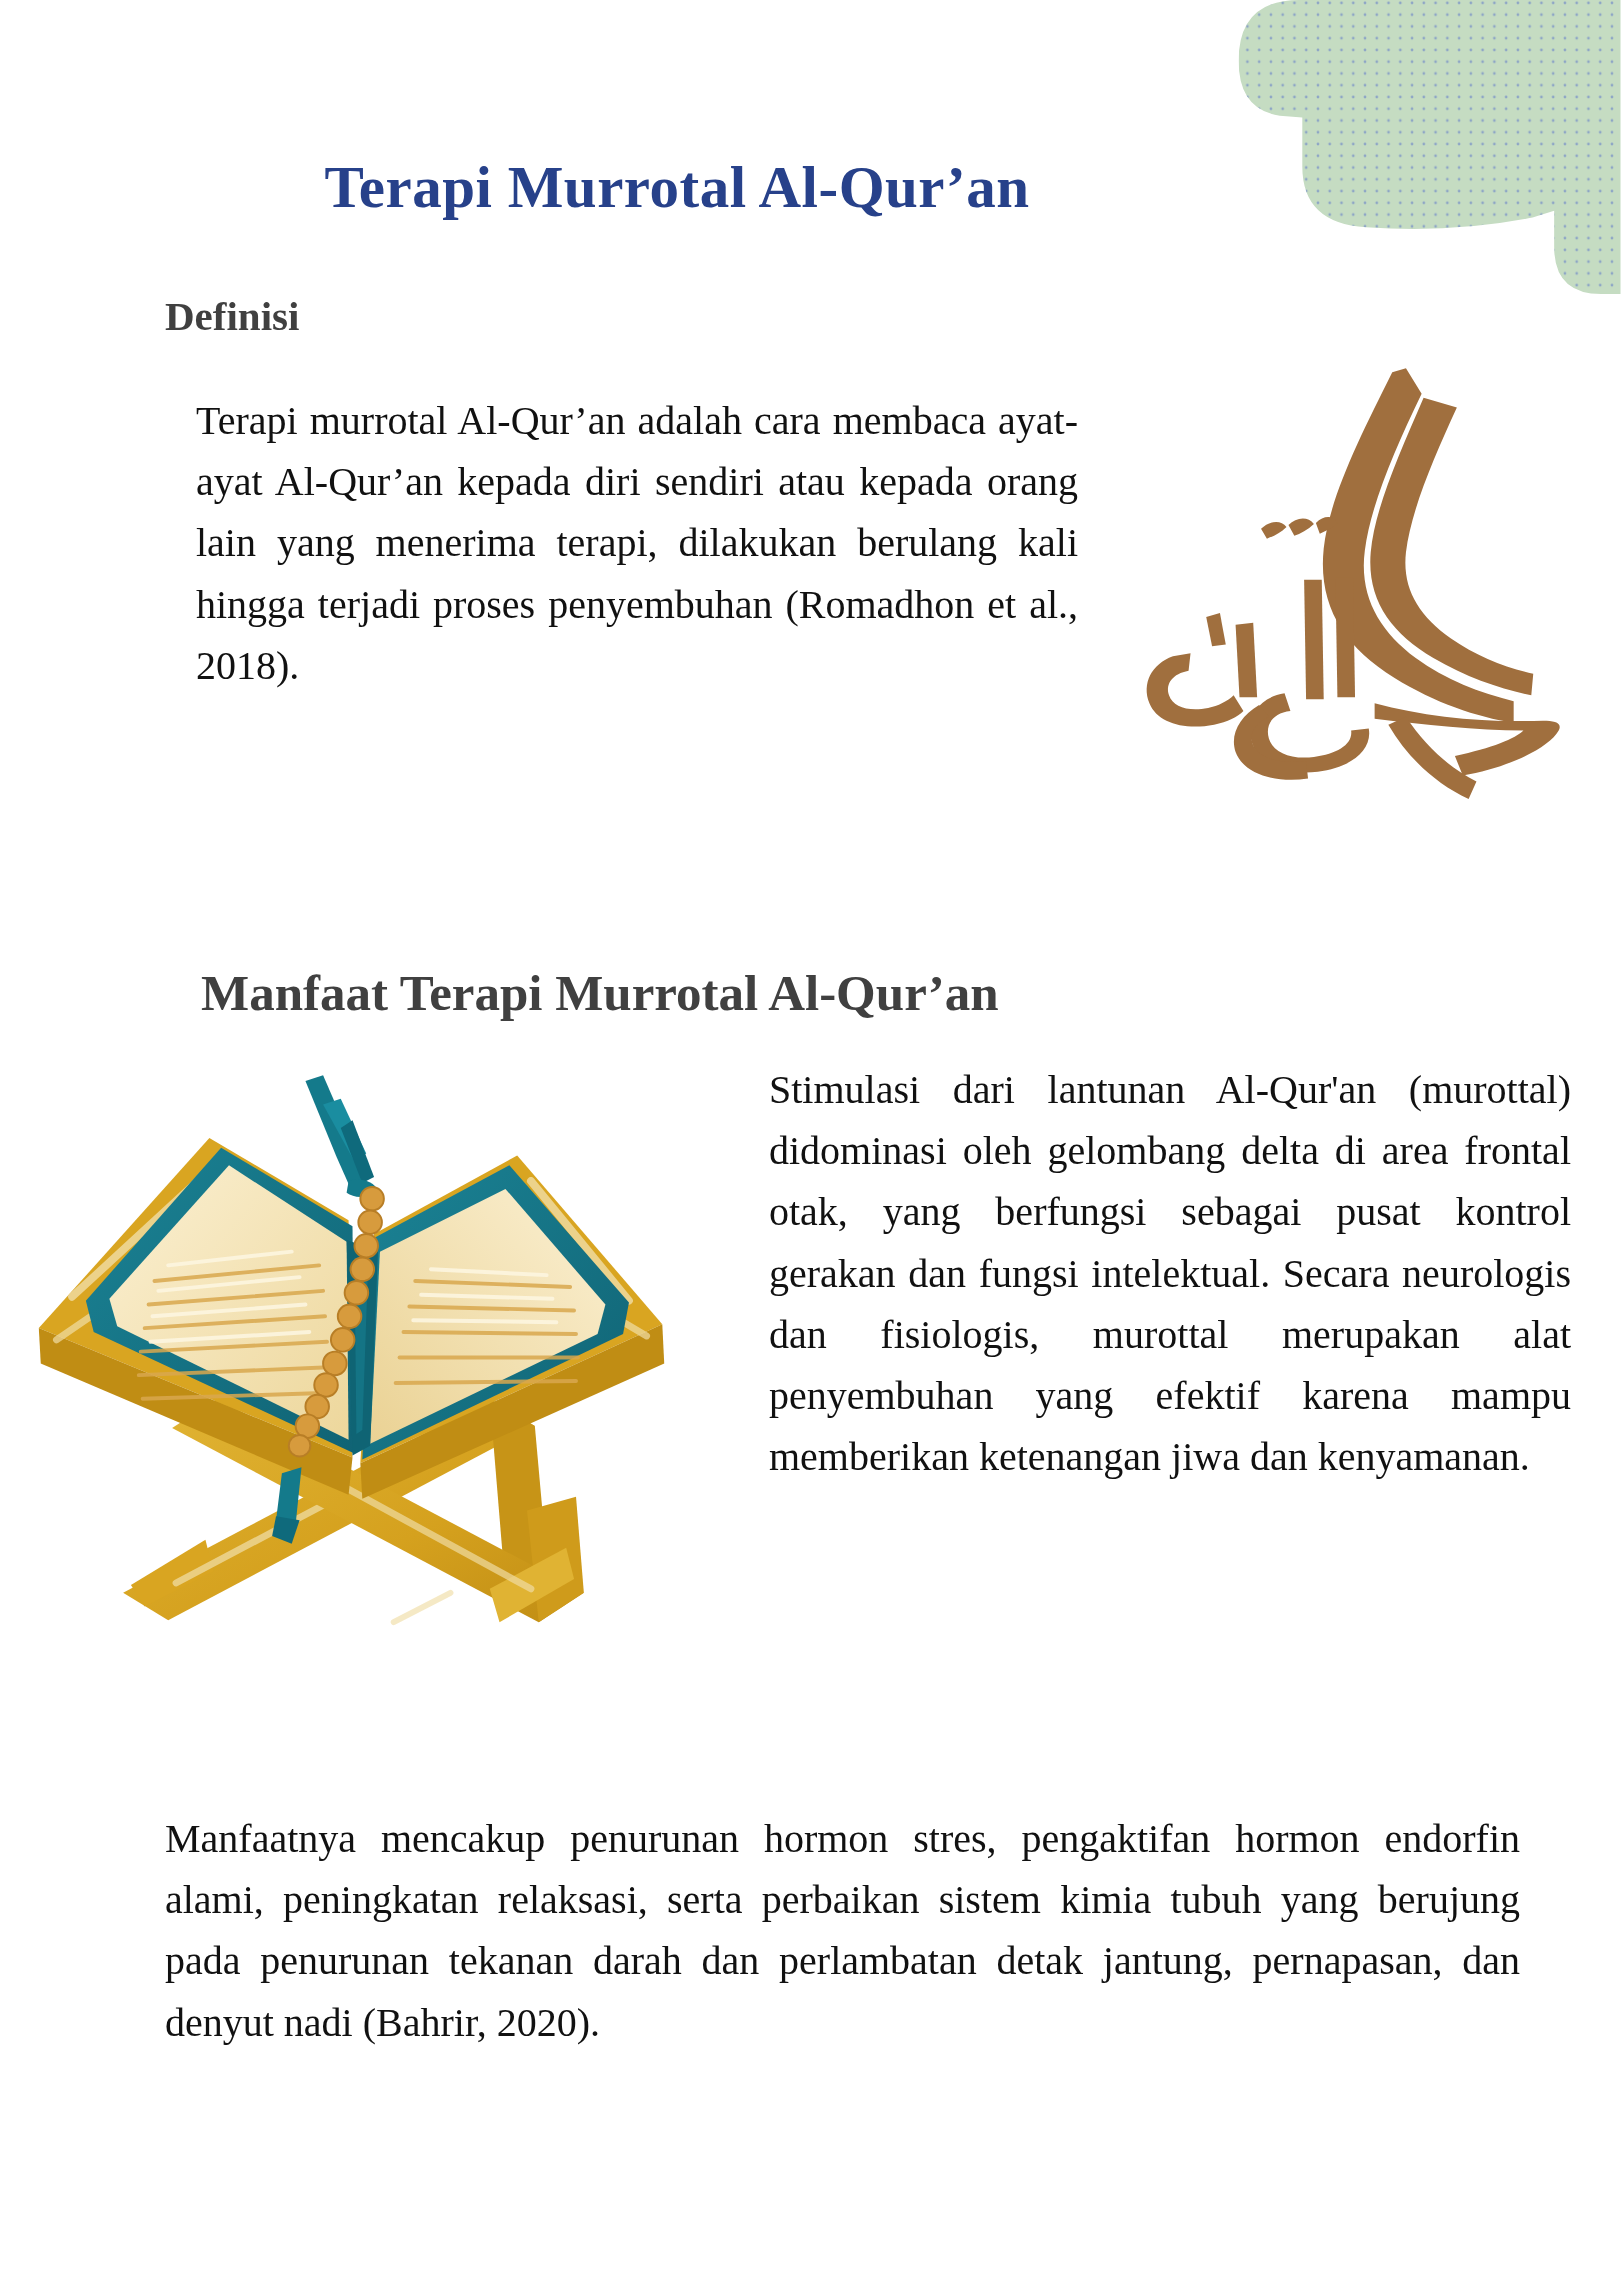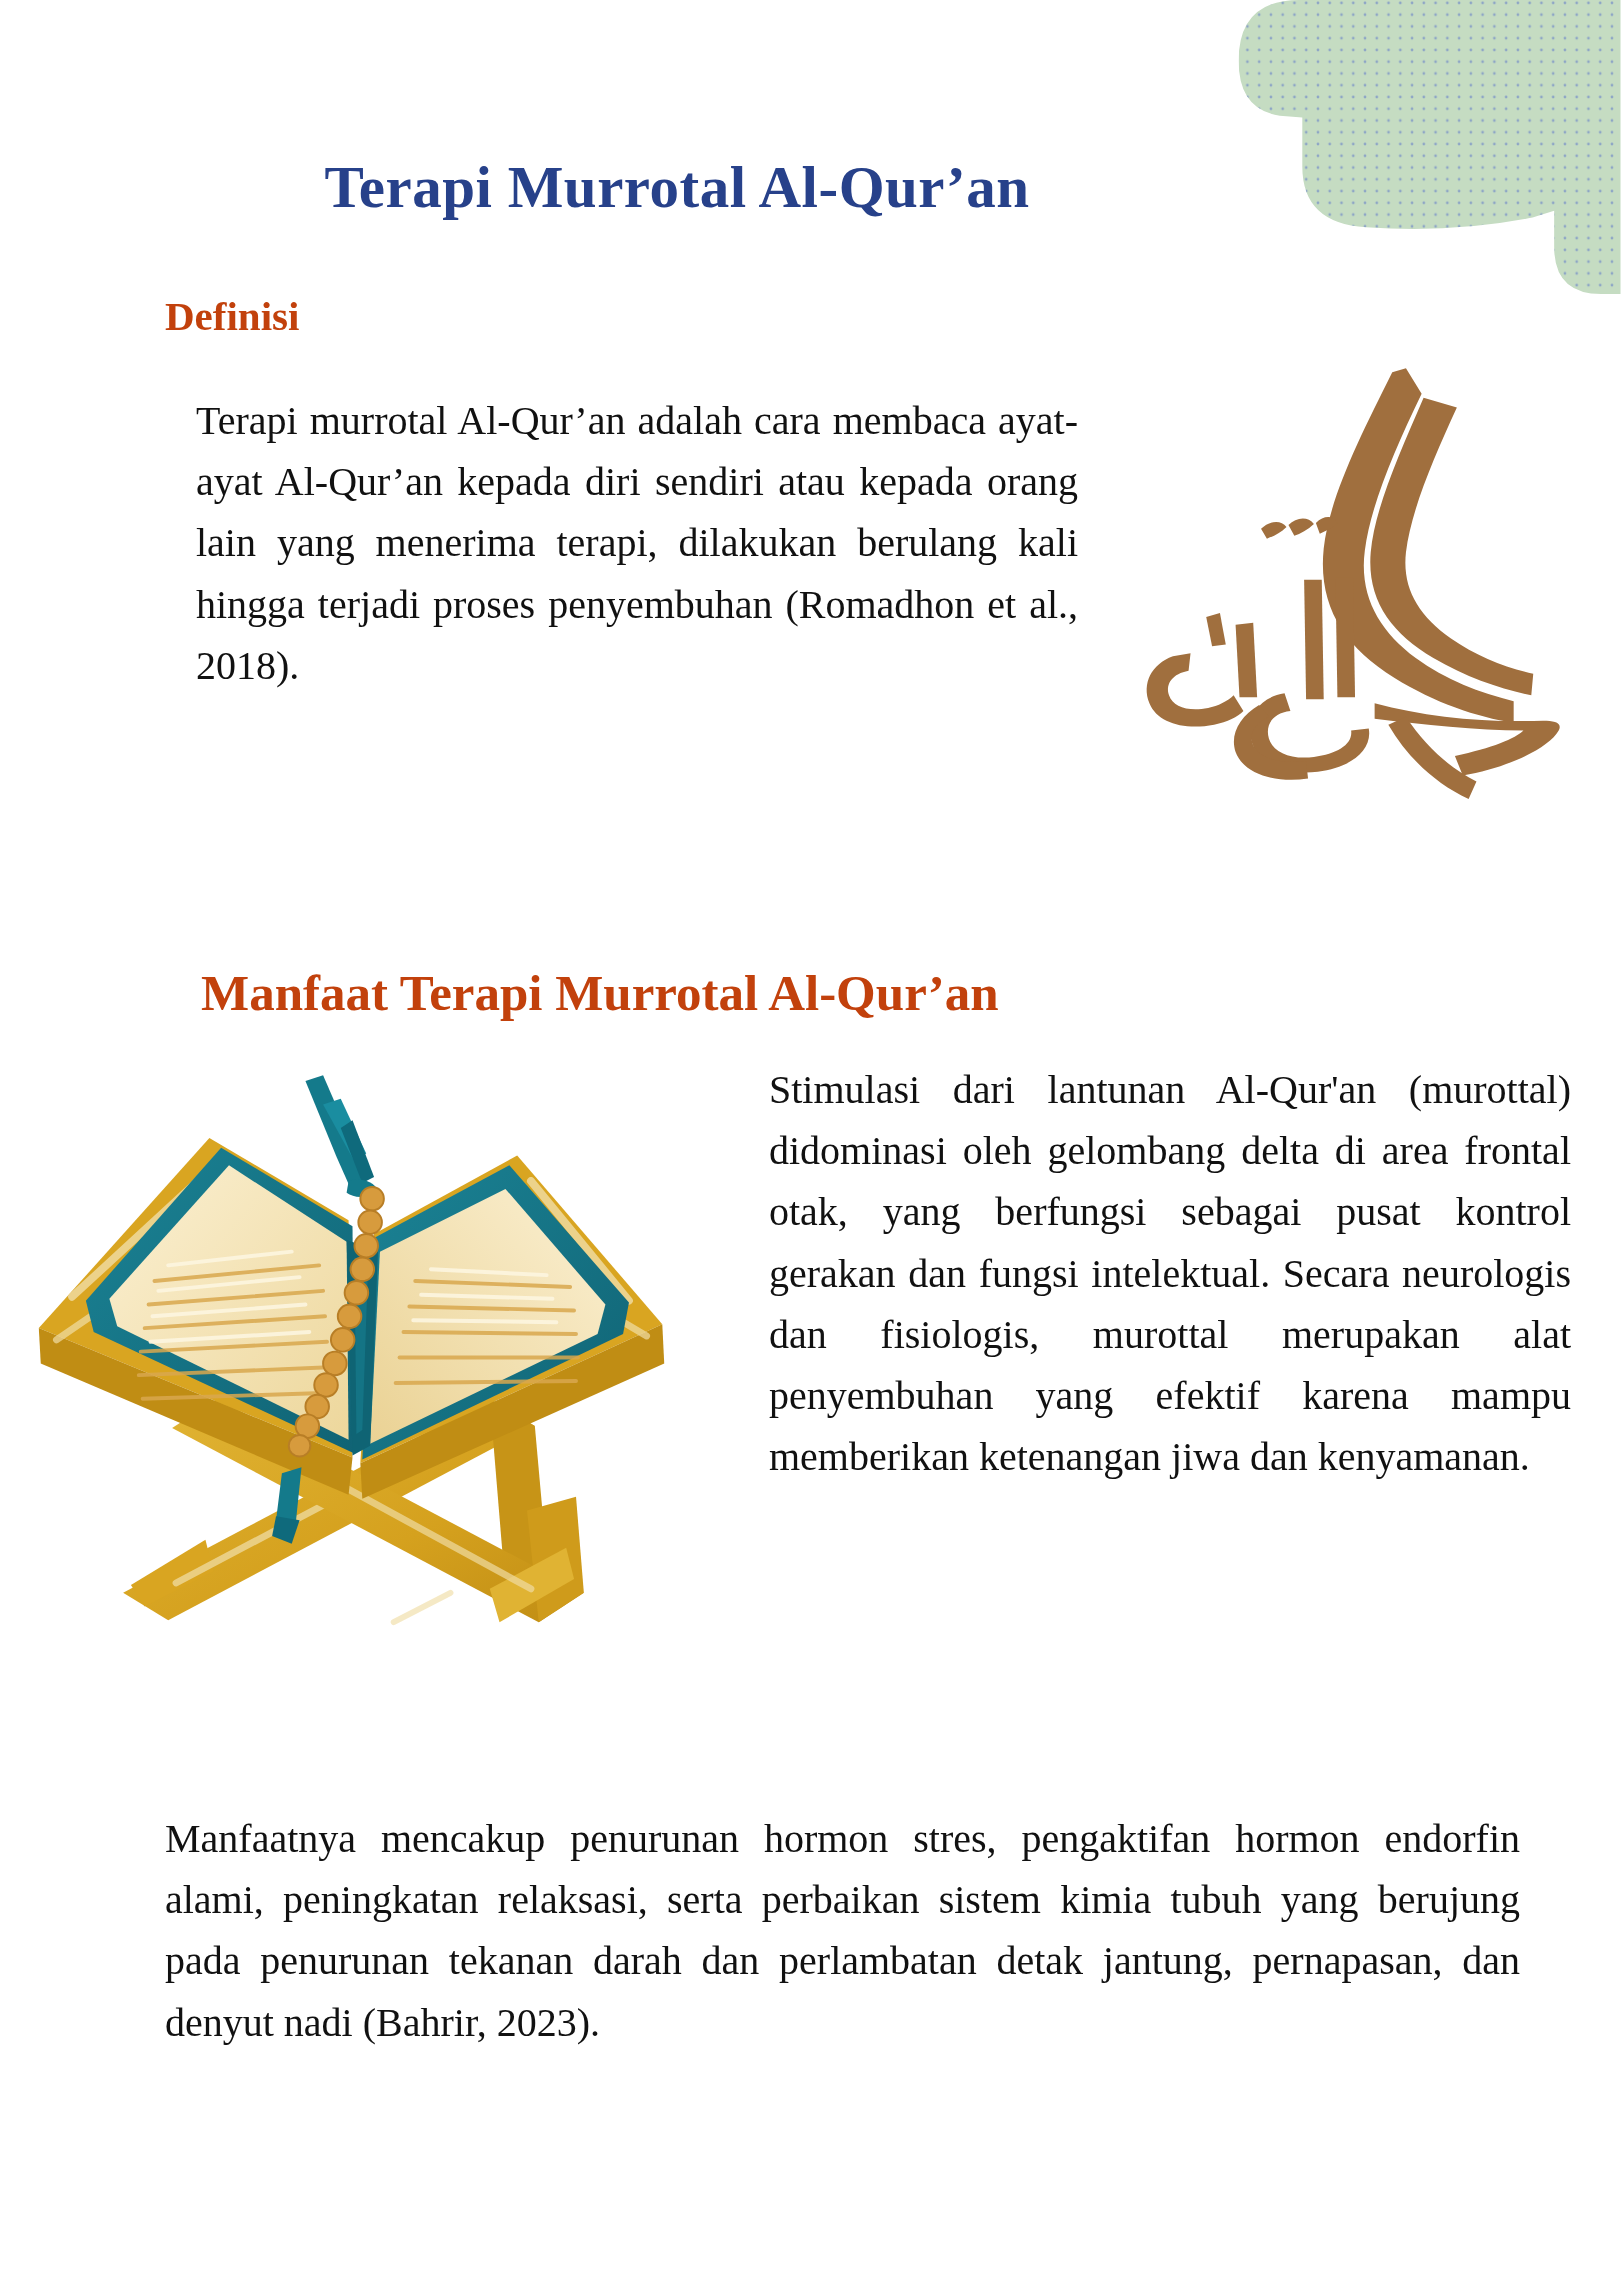--- a/index.html
+++ b/index.html
@@ -40,21 +40,21 @@
     letter-spacing: 0.5px;
     color: #27418a;
     line-height: 1.05;
     white-space: nowrap;
   }
 
   
   .heading {
     position: absolute;
     font-weight: bold;
-    color: #c2410c;
+    color: #404040;
     line-height: 1.1;
     white-space: nowrap;
   }
   .heading-definisi {
     top: 294px;
     left: 165px;
     font-size: 41px;
   }
   .heading-manfaat {
     top: 965px;
@@ -355,14 +355,14 @@
       <circle cx="303" cy="358" r="12"></circle>
       <circle cx="294" cy="380" r="12"></circle>
       <circle cx="284" cy="400" r="12"></circle>
       <circle cx="276" cy="420" r="11"></circle>
     </g>
   </svg>
 </div>
 
 <div class="para para-manfaat">Stimulasi dari lantunan Al-Qur'an (murottal) didominasi oleh gelombang delta di area frontal otak, yang berfungsi sebagai pusat kontrol gerakan dan fungsi intelektual. Secara neurologis dan fisiologis, murottal merupakan alat penyembuhan yang efektif karena mampu memberikan ketenangan jiwa dan kenyamanan.</div>
 
-<div class="para para-bottom">Manfaatnya mencakup penurunan hormon stres, pengaktifan hormon endorfin alami, peningkatan relaksasi, serta perbaikan sistem kimia tubuh yang berujung pada penurunan tekanan darah dan perlambatan detak jantung, pernapasan, dan denyut nadi (Bahrir, 2023).</div>
+<div class="para para-bottom">Manfaatnya mencakup penurunan hormon stres, pengaktifan hormon endorfin alami, peningkatan relaksasi, serta perbaikan sistem kimia tubuh yang berujung pada penurunan tekanan darah dan perlambatan detak jantung, pernapasan, dan denyut nadi (Bahrir, 2020).</div>
 
 
 </body></html>

